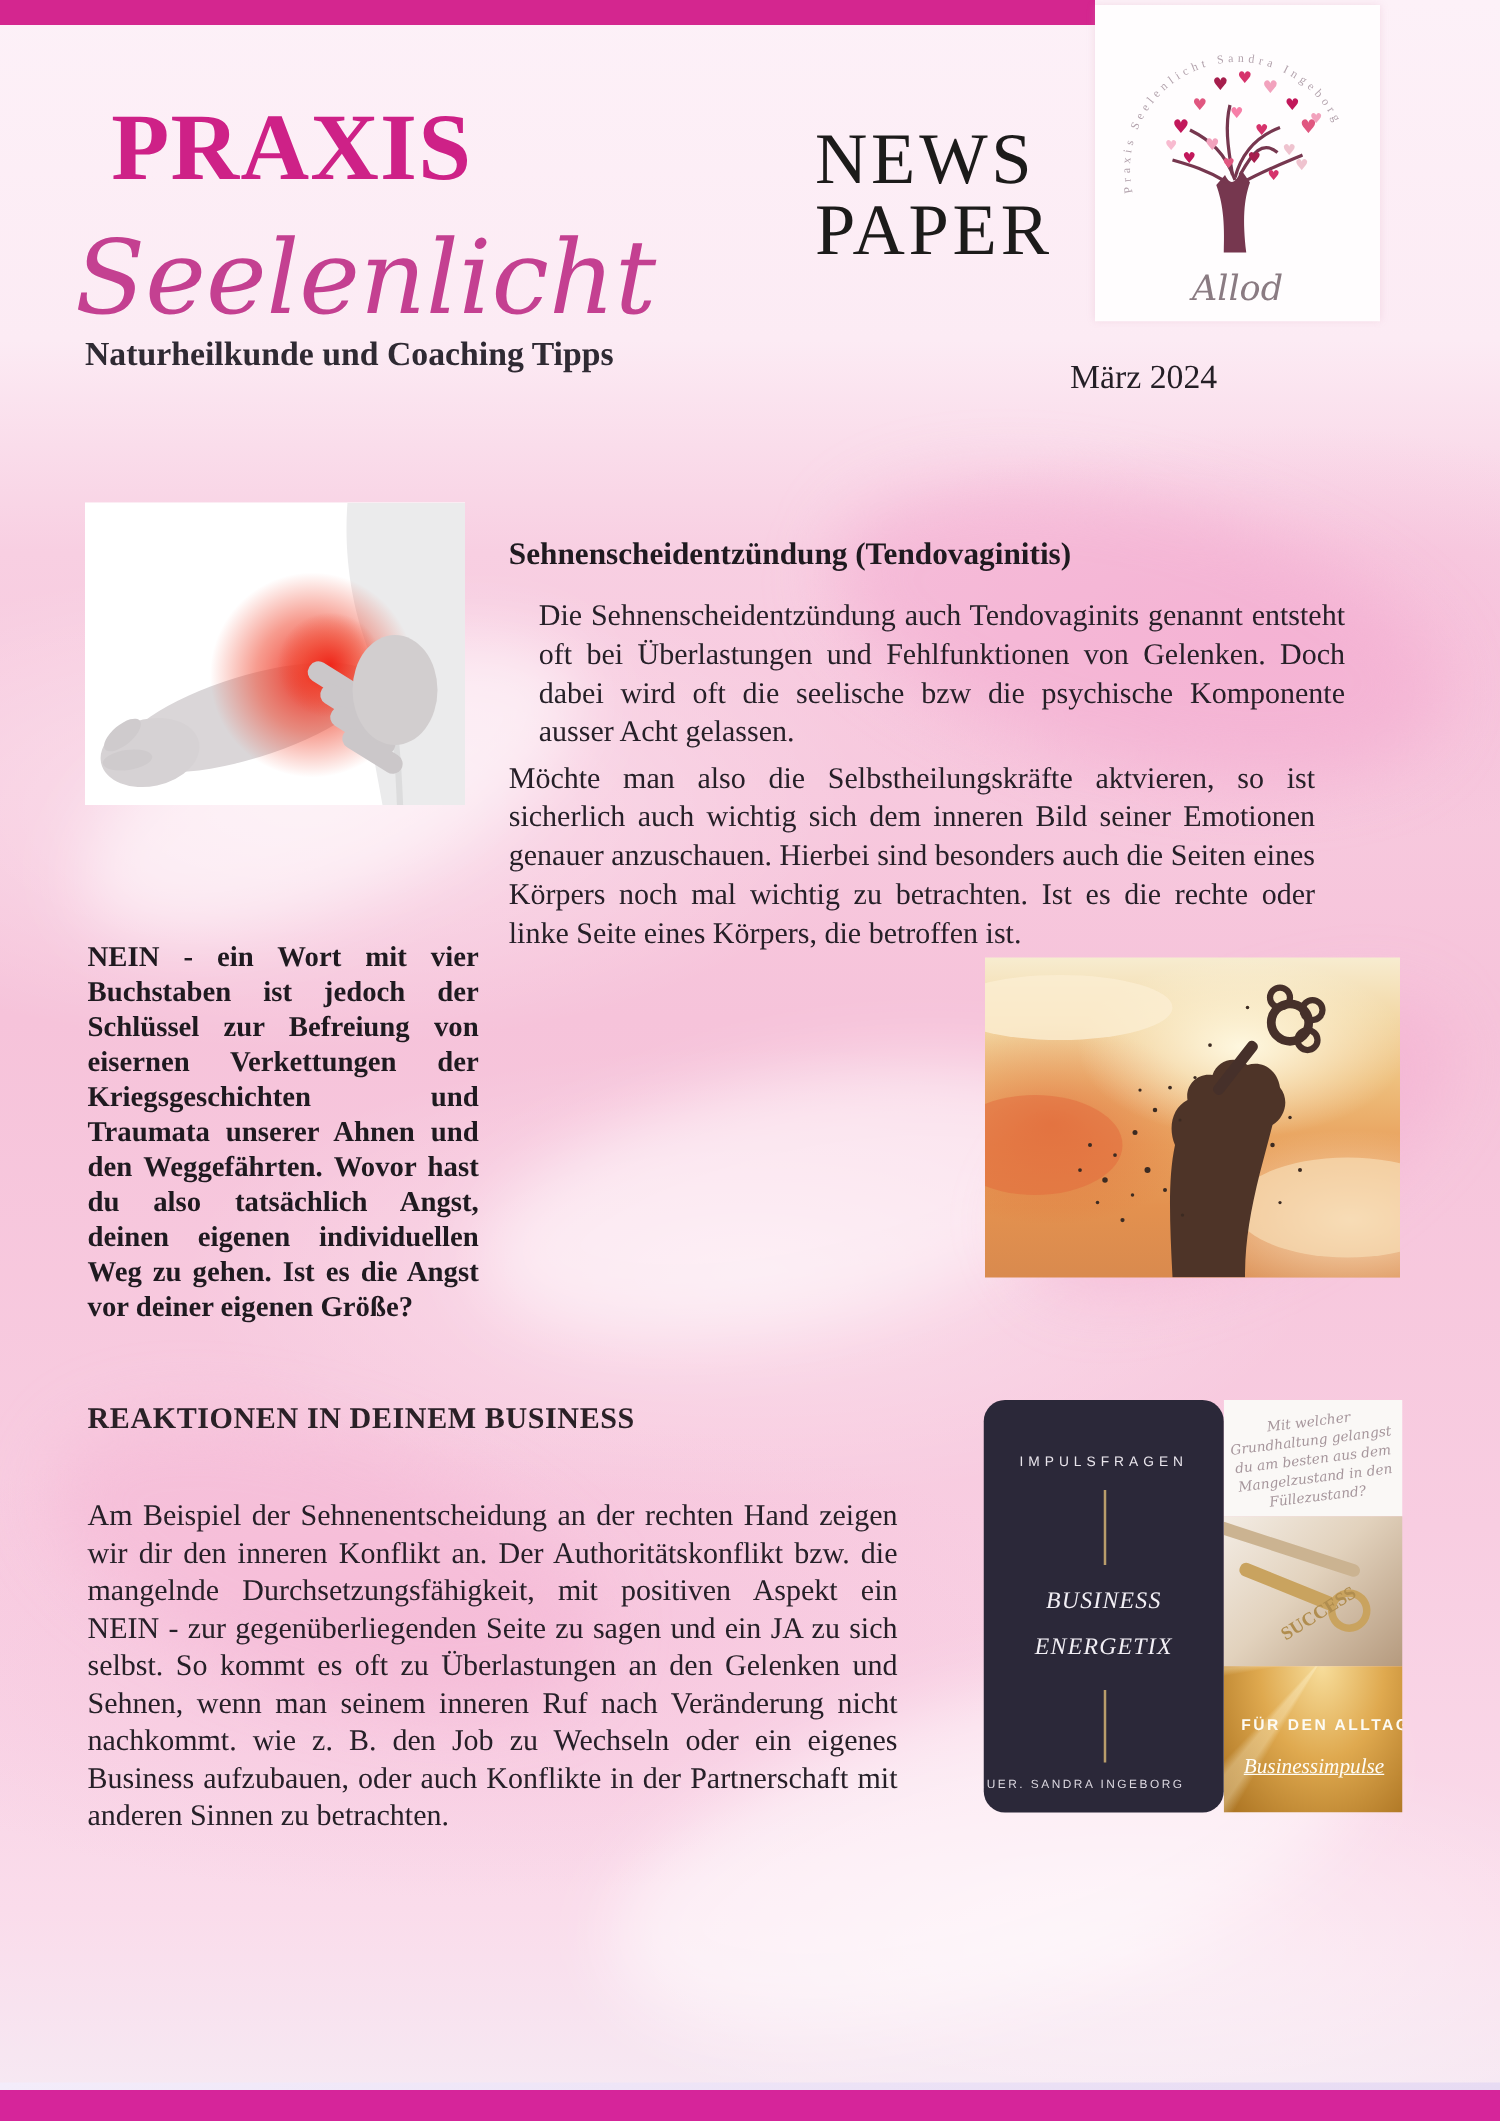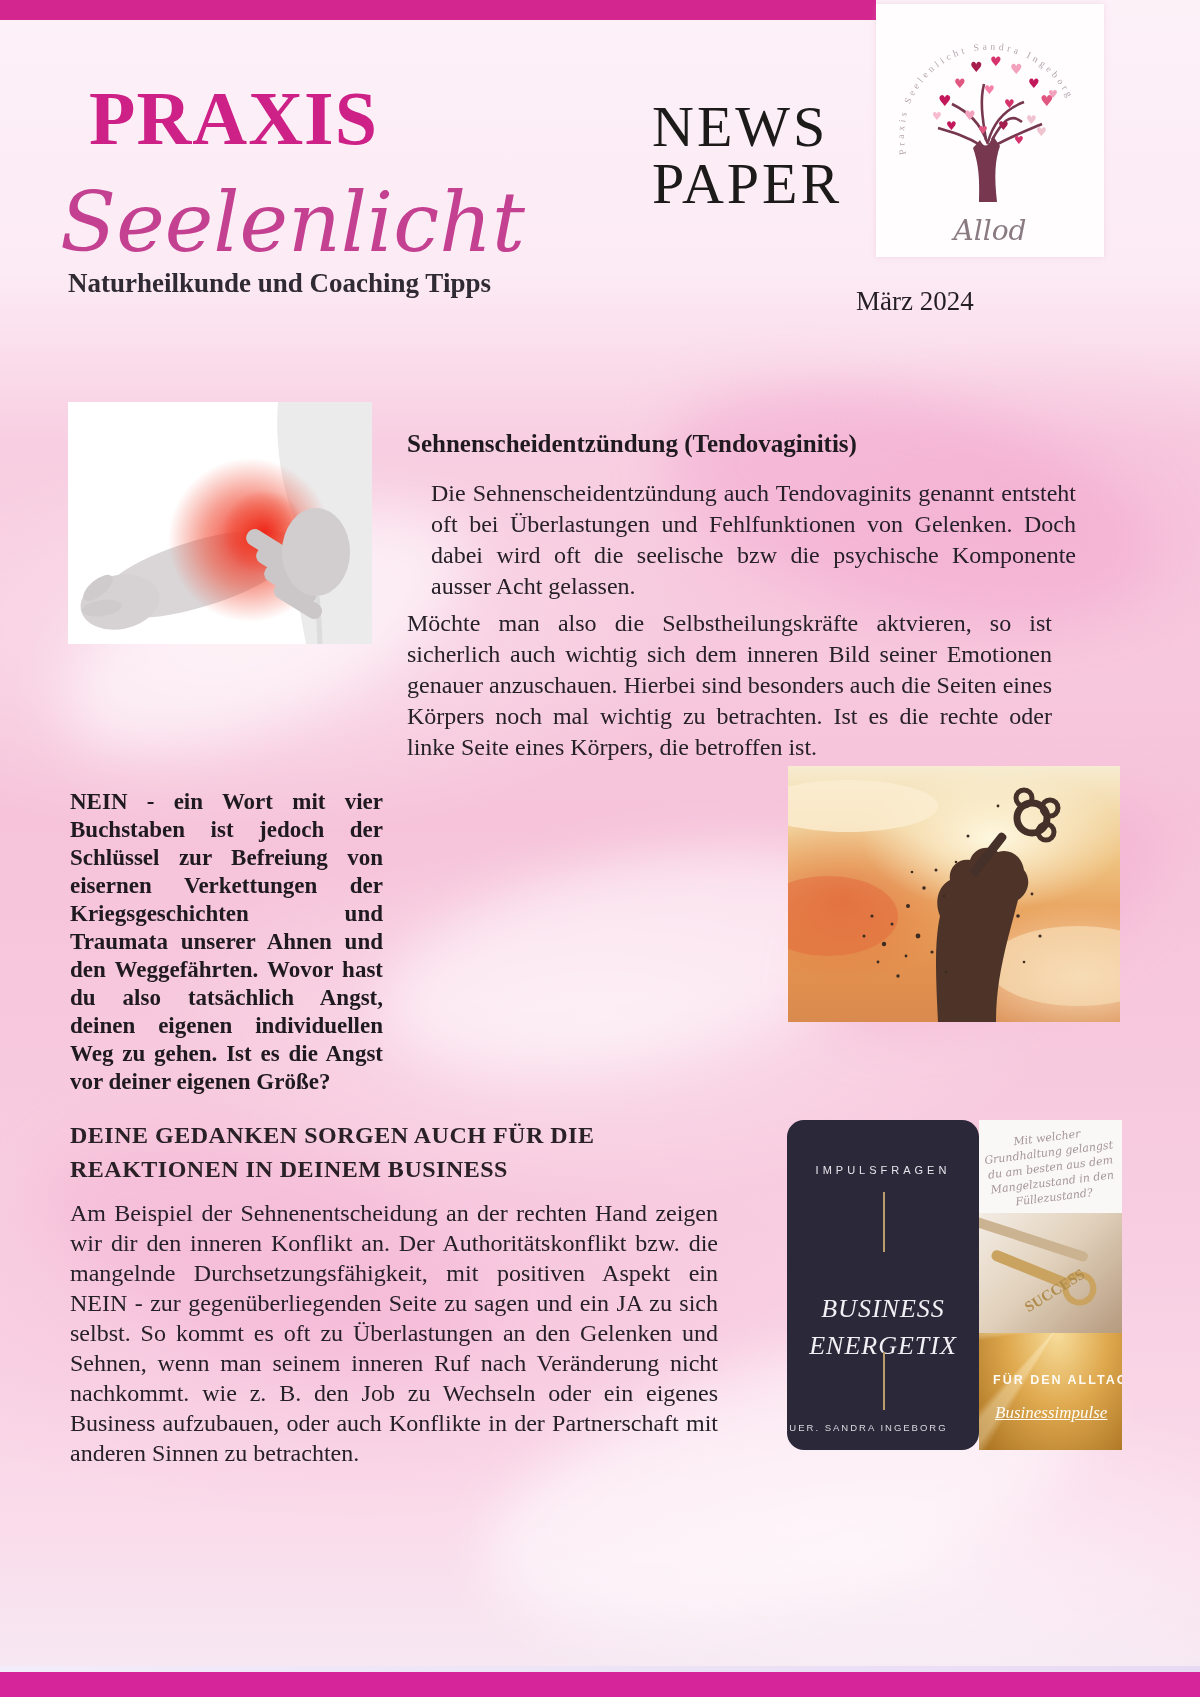--- a/index.html
+++ b/index.html
@@ -15,31 +15,31 @@
   .blob{position:absolute;border-radius:50%;filter:blur(26px);pointer-events:none;}
   .abs{position:absolute;}
   .bar{background:#d4268f;}
   .brand-top{font-size:76px;font-weight:bold;color:#ce2187;letter-spacing:1px;line-height:1;}
   .brand-script{font-family:"DejaVu Serif",serif;font-style:italic;font-size:82px;color:#c44091;line-height:1;}
   .tagline{font-size:27px;color:#2f2a33;}
   .masthead{font-size:58px;line-height:58px;letter-spacing:3px;color:#1c1b1a;font-weight:400;}
   .issue-date{font-size:27px;color:#241f26;}
   .h-article{font-size:25px;font-weight:bold;color:#1f1a20;}
   .body-par{font-size:24px;line-height:31px;color:#262028;text-align:justify;}
-  .bold-par{font-size:23px;line-height:28px;font-weight:bold;color:#1f1a20;text-align:justify;margin-top:36px;}
+  .bold-par{font-size:23px;line-height:28px;font-weight:bold;color:#1f1a20;text-align:justify;}
   .ja-head{font-size:24px;line-height:32px;font-weight:bold;color:#1f1a20;text-align:justify;}
   .biz-head{font-size:24px;line-height:34px;font-weight:bold;color:#2a2127;letter-spacing:.5px;}
   .biz-par{font-size:24px;line-height:30px;color:#262028;text-align:justify;}
   .logo-box{background:#fffdfe;box-shadow:0 0 6px rgba(210,150,180,.25);}
   .photo{overflow:hidden;}
   
   .cover-left{background:#2b2839;color:#efecf3;text-align:center;overflow:hidden;border-radius:17px;}
   .kicker{font-family:"Liberation Sans",sans-serif;font-size:11px;letter-spacing:4px;color:#e9e5ec;}
   .gold-line{width:2px;background:#b99d6b;position:absolute;left:50%;}
-  .cover-title{font-style:italic;font-size:26px;line-height:37px;letter-spacing:1px;color:#f2eff5;margin-top:28px;}
+  .cover-title{font-style:italic;font-size:19px;line-height:37px;letter-spacing:1px;color:#f2eff5;}
   .cover-author{font-family:"Liberation Sans",sans-serif;font-size:9.5px;letter-spacing:2px;color:#dcd8e0;white-space:nowrap;}
   .cover-right{overflow:hidden;}
   .script-q{font-family:"DejaVu Serif",serif;font-style:italic;font-size:11px;line-height:15px;color:#a6969c;transform:rotate(-7deg);text-align:center;}
   .gold-panel{background:
       conic-gradient(from 190deg at 55% -5%, transparent 0 20deg, rgba(255,246,214,.35) 24deg 30deg, transparent 34deg 70deg, rgba(255,246,214,.3) 74deg 80deg, transparent 84deg 360deg),
       radial-gradient(ellipse at 55% 0%, #f7dd9b 0%, #dfa94f 45%, #a8701f 100%);}
   .alltag{font-family:"Liberation Sans",sans-serif;font-weight:bold;font-size:12.5px;letter-spacing:2px;color:#fdfbf4;white-space:nowrap;}
   .impulse{font-style:italic;font-size:17px;color:#fffdf6;white-space:nowrap;text-decoration:underline;}
   .keyphoto{background:
       radial-gradient(ellipse 220px 120px at 62% 28%, rgba(255,250,228,.95), transparent 60%),
@@ -197,21 +197,20 @@
           <circle cx="236" cy="196" r="1.3"></circle>
         <circle cx="180" cy="70" r="1.5"></circle>
           <circle cx="210" cy="40" r="1.4"></circle>
         <circle cx="156" cy="130" r="1.2"></circle>
           <circle cx="124" cy="106" r="1.3"></circle>
       </g>
     </svg>
   </div>
 
   <div class="abs biz-head" style="left:70px;top:1118px;width:620px;">
-    <div>DEINE GEDANKEN SORGEN AUCH FÜR DIE</div>
     <div>REAKTIONEN IN DEINEM BUSINESS</div>
   </div>
   <div class="abs biz-par" style="left:70px;top:1198px;width:648px;">Am Beispiel der Sehnenentscheidung an der rechten Hand zeigen wir dir den inneren Konflikt an. Der Authoritätskonflikt bzw. die mangelnde Durchsetzungsfähigkeit, mit positiven Aspekt ein NEIN - zur gegenüberliegenden Seite zu sagen und ein JA zu sich selbst. So kommt es oft zu Überlastungen an den Gelenken und Sehnen, wenn man seinem inneren Ruf nach Veränderung nicht nachkommt. wie z. B. den Job zu Wechseln oder ein eigenes Business aufzubauen, oder auch Konflikte in der Partnerschaft mit anderen Sinnen zu betrachten.</div>
 
   <div class="abs" style="left:787px;top:1120px;width:335px;height:330px;">
 
     <div class="abs cover-left" style="left:0;top:0;width:192px;height:330px;">
       <div class="abs kicker" style="left:0;top:44px;width:192px;">IMPULSFRAGEN</div>
       <div class="gold-line" style="top:72px;height:60px;"></div>
       <div class="abs cover-title" style="left:0;top:142px;width:192px;">

